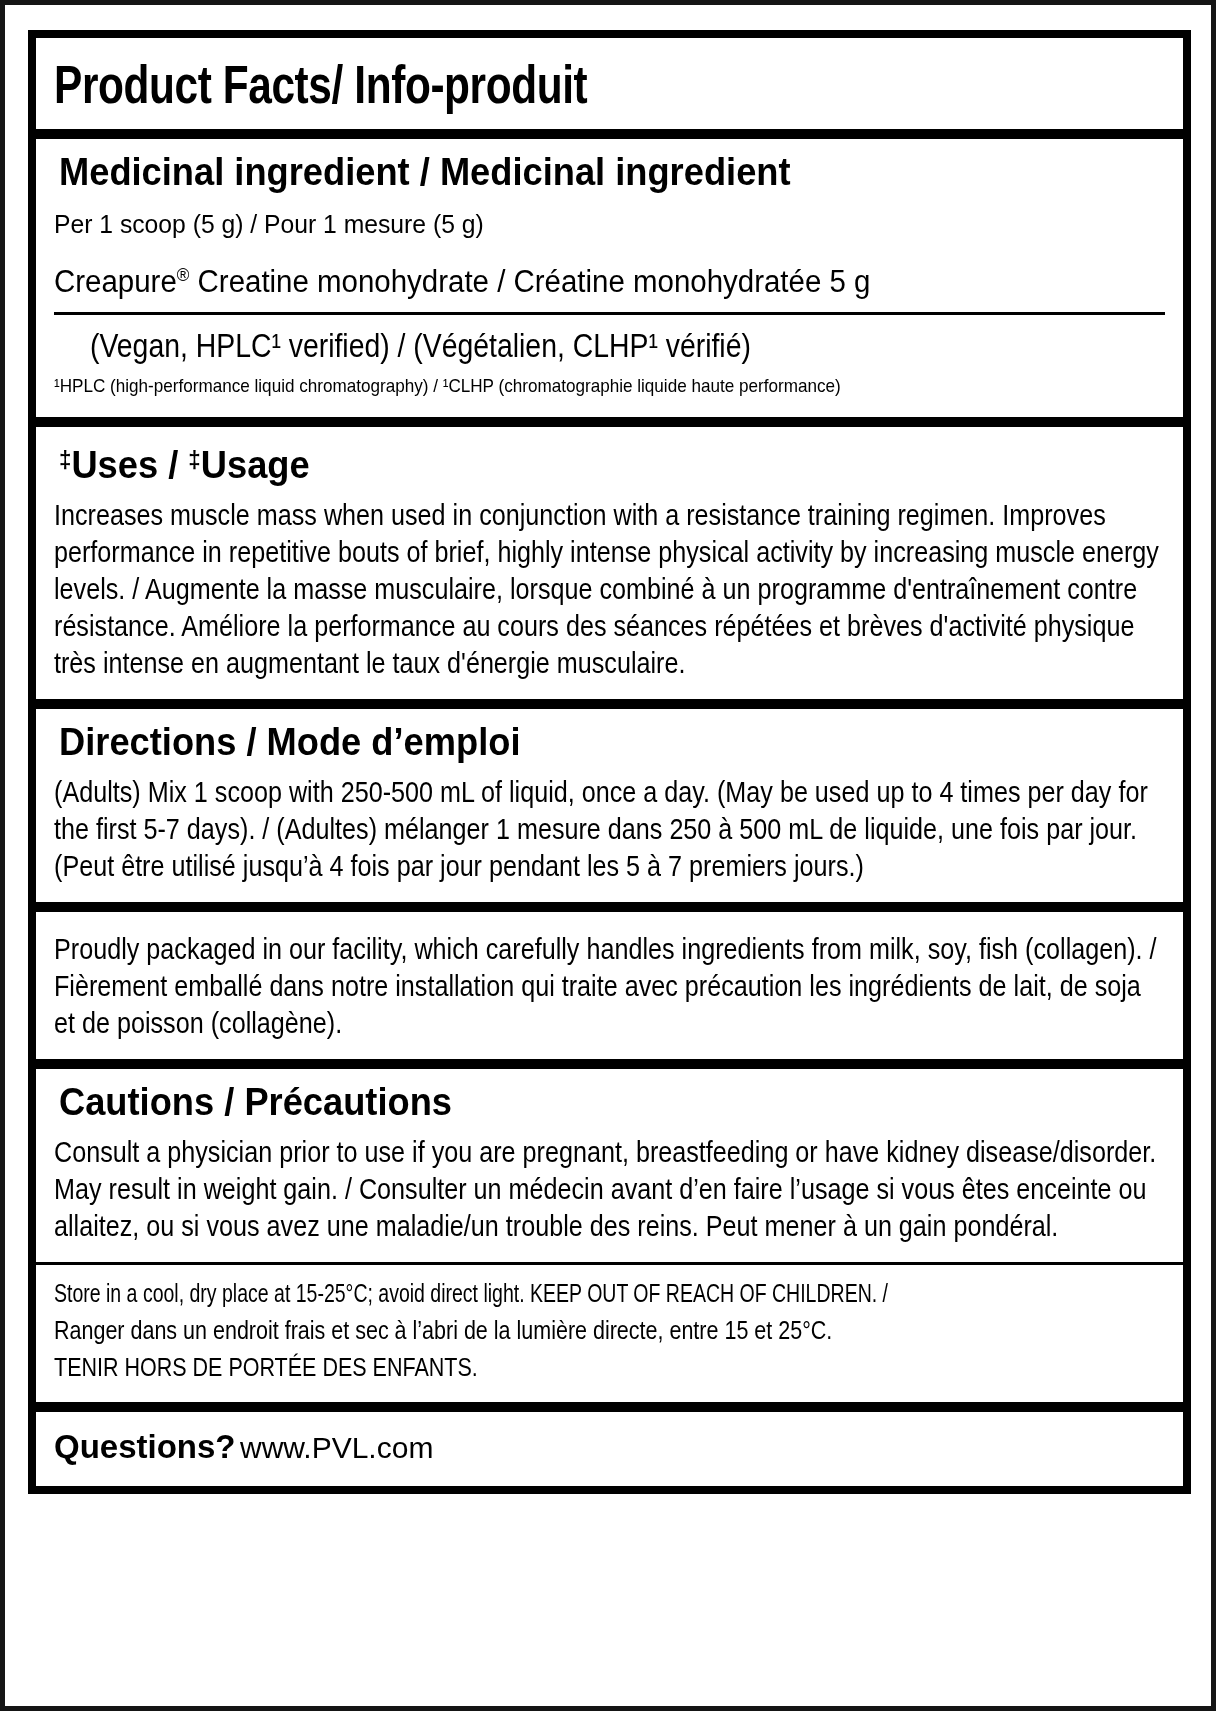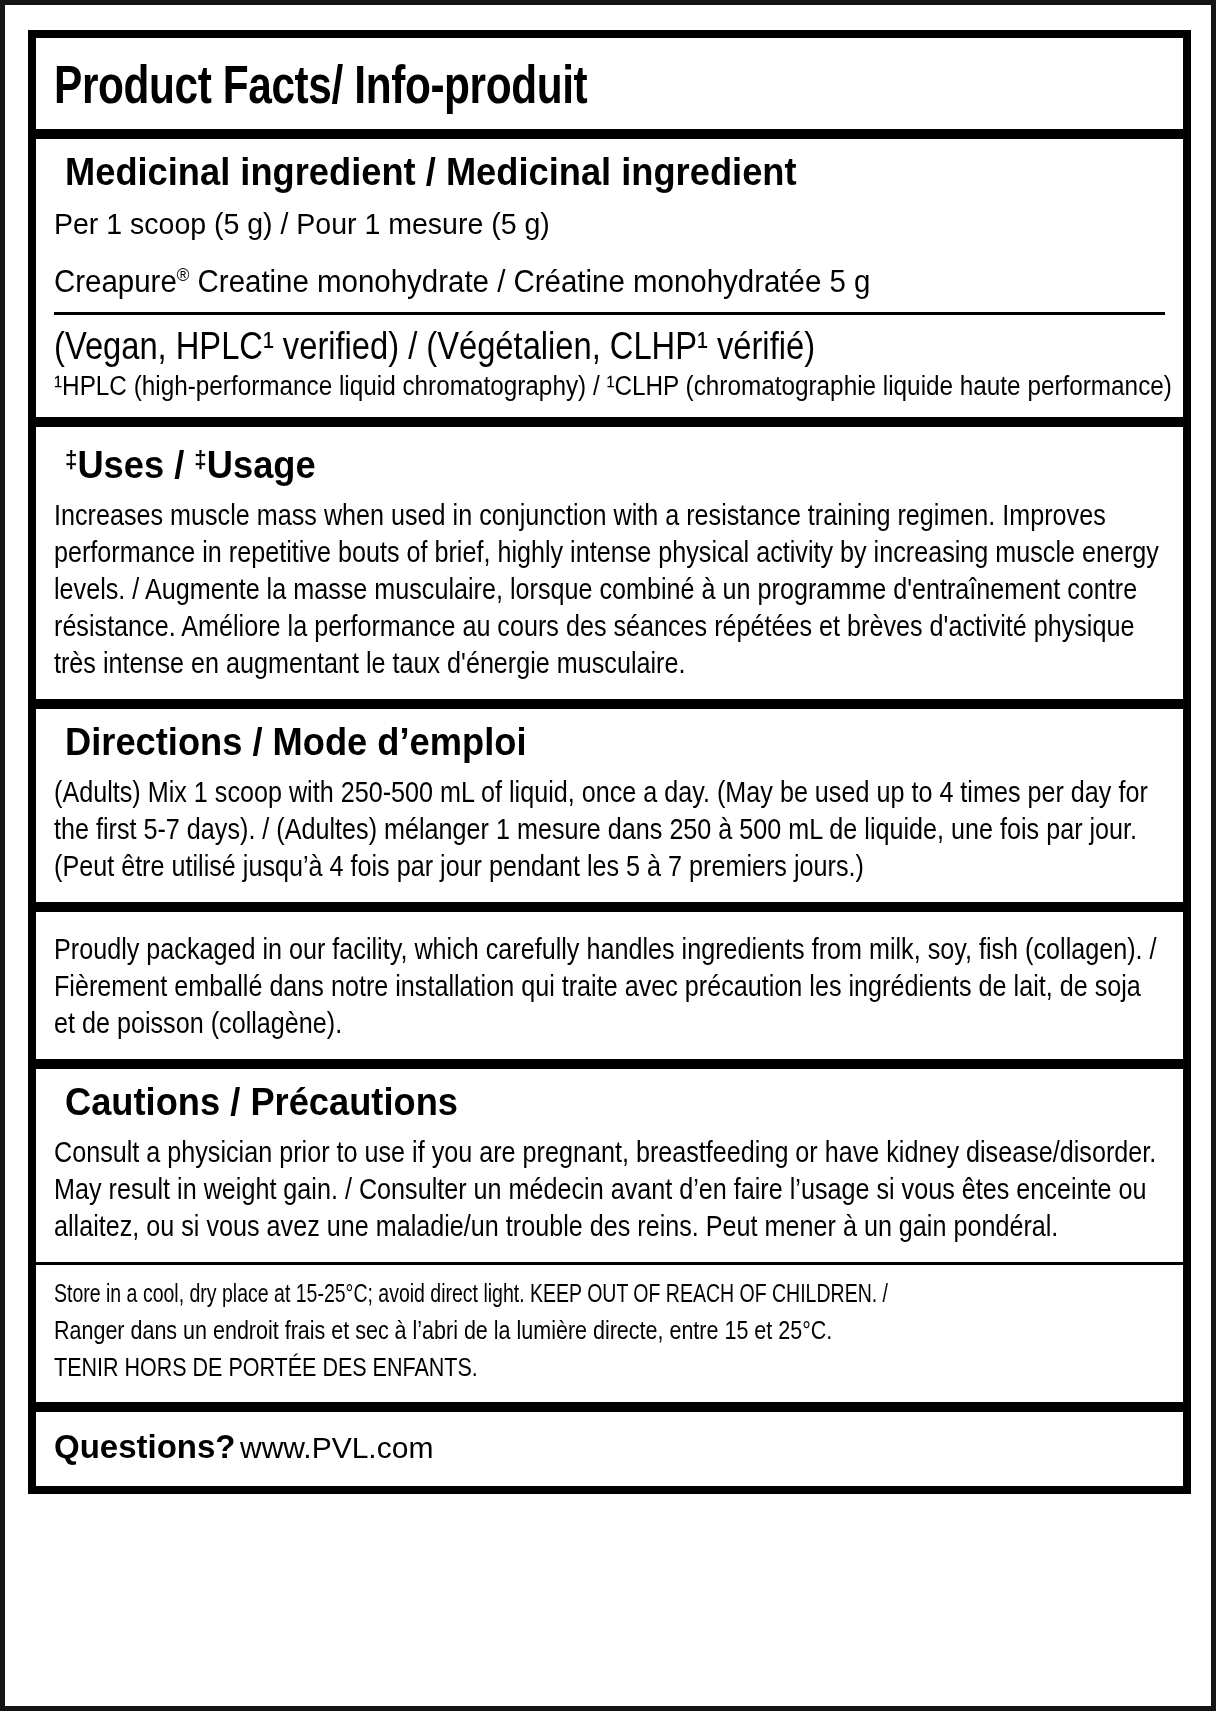--- a/index.html
+++ b/index.html
@@ -29,27 +29,27 @@
   .cond { display: inline-block; white-space: nowrap; transform-origin: 0 50%; }
   .cx95 { transform: scaleX(.95); }
   .cx93 { transform: scaleX(.93); }
   .cx90 { transform: scaleX(.90); }
   .cx86 { transform: scaleX(.86); }
   .cx80 { transform: scaleX(.80); }
   .cx78 { transform: scaleX(.78); }
 
   .title { font-size: 53px; font-weight: 700; letter-spacing: -.5px; }
 
-  .h1 { font-size: 39px; font-weight: 700; line-height: 46px; margin: 0 0 6px 11px; }
-  .serving    { font-size: 30px; font-weight: 400; line-height: 46px; }
+  .h1 { font-size: 39px; font-weight: 700; line-height: 46px; margin: 0 0 6px 5px; }
+  .serving    { font-size: 26px; font-weight: 400; line-height: 46px; }
   .ingredient { font-size: 31px; line-height: 40px; margin-top: 8px; }
   .sup { font-size: 58%; vertical-align: super; }
   hr.thin { border: none; border-top: 3px solid #000; margin: 10px 0; }
-  .verified { font-size: 38px; line-height: 42px; }
-  .footnote { font-size: 27px; line-height: 30px; margin-top: 4px; }
+  .verified { font-size: 33px; line-height: 42px; margin-left: 36px; }
+  .footnote { font-size: 19px; line-height: 30px; margin-top: 4px; }
 
   .flow {
     font-size: 29.5px; line-height: 37px;
     width: 1300px;
     transform: scaleX(.853); transform-origin: 0 0;
     margin: 8px 0 2px 0;
   }
   .line { font-size: 25px; line-height: 37px; }
 
   .dg { font-size: 24px; vertical-align: 10px; font-weight: 700; }

